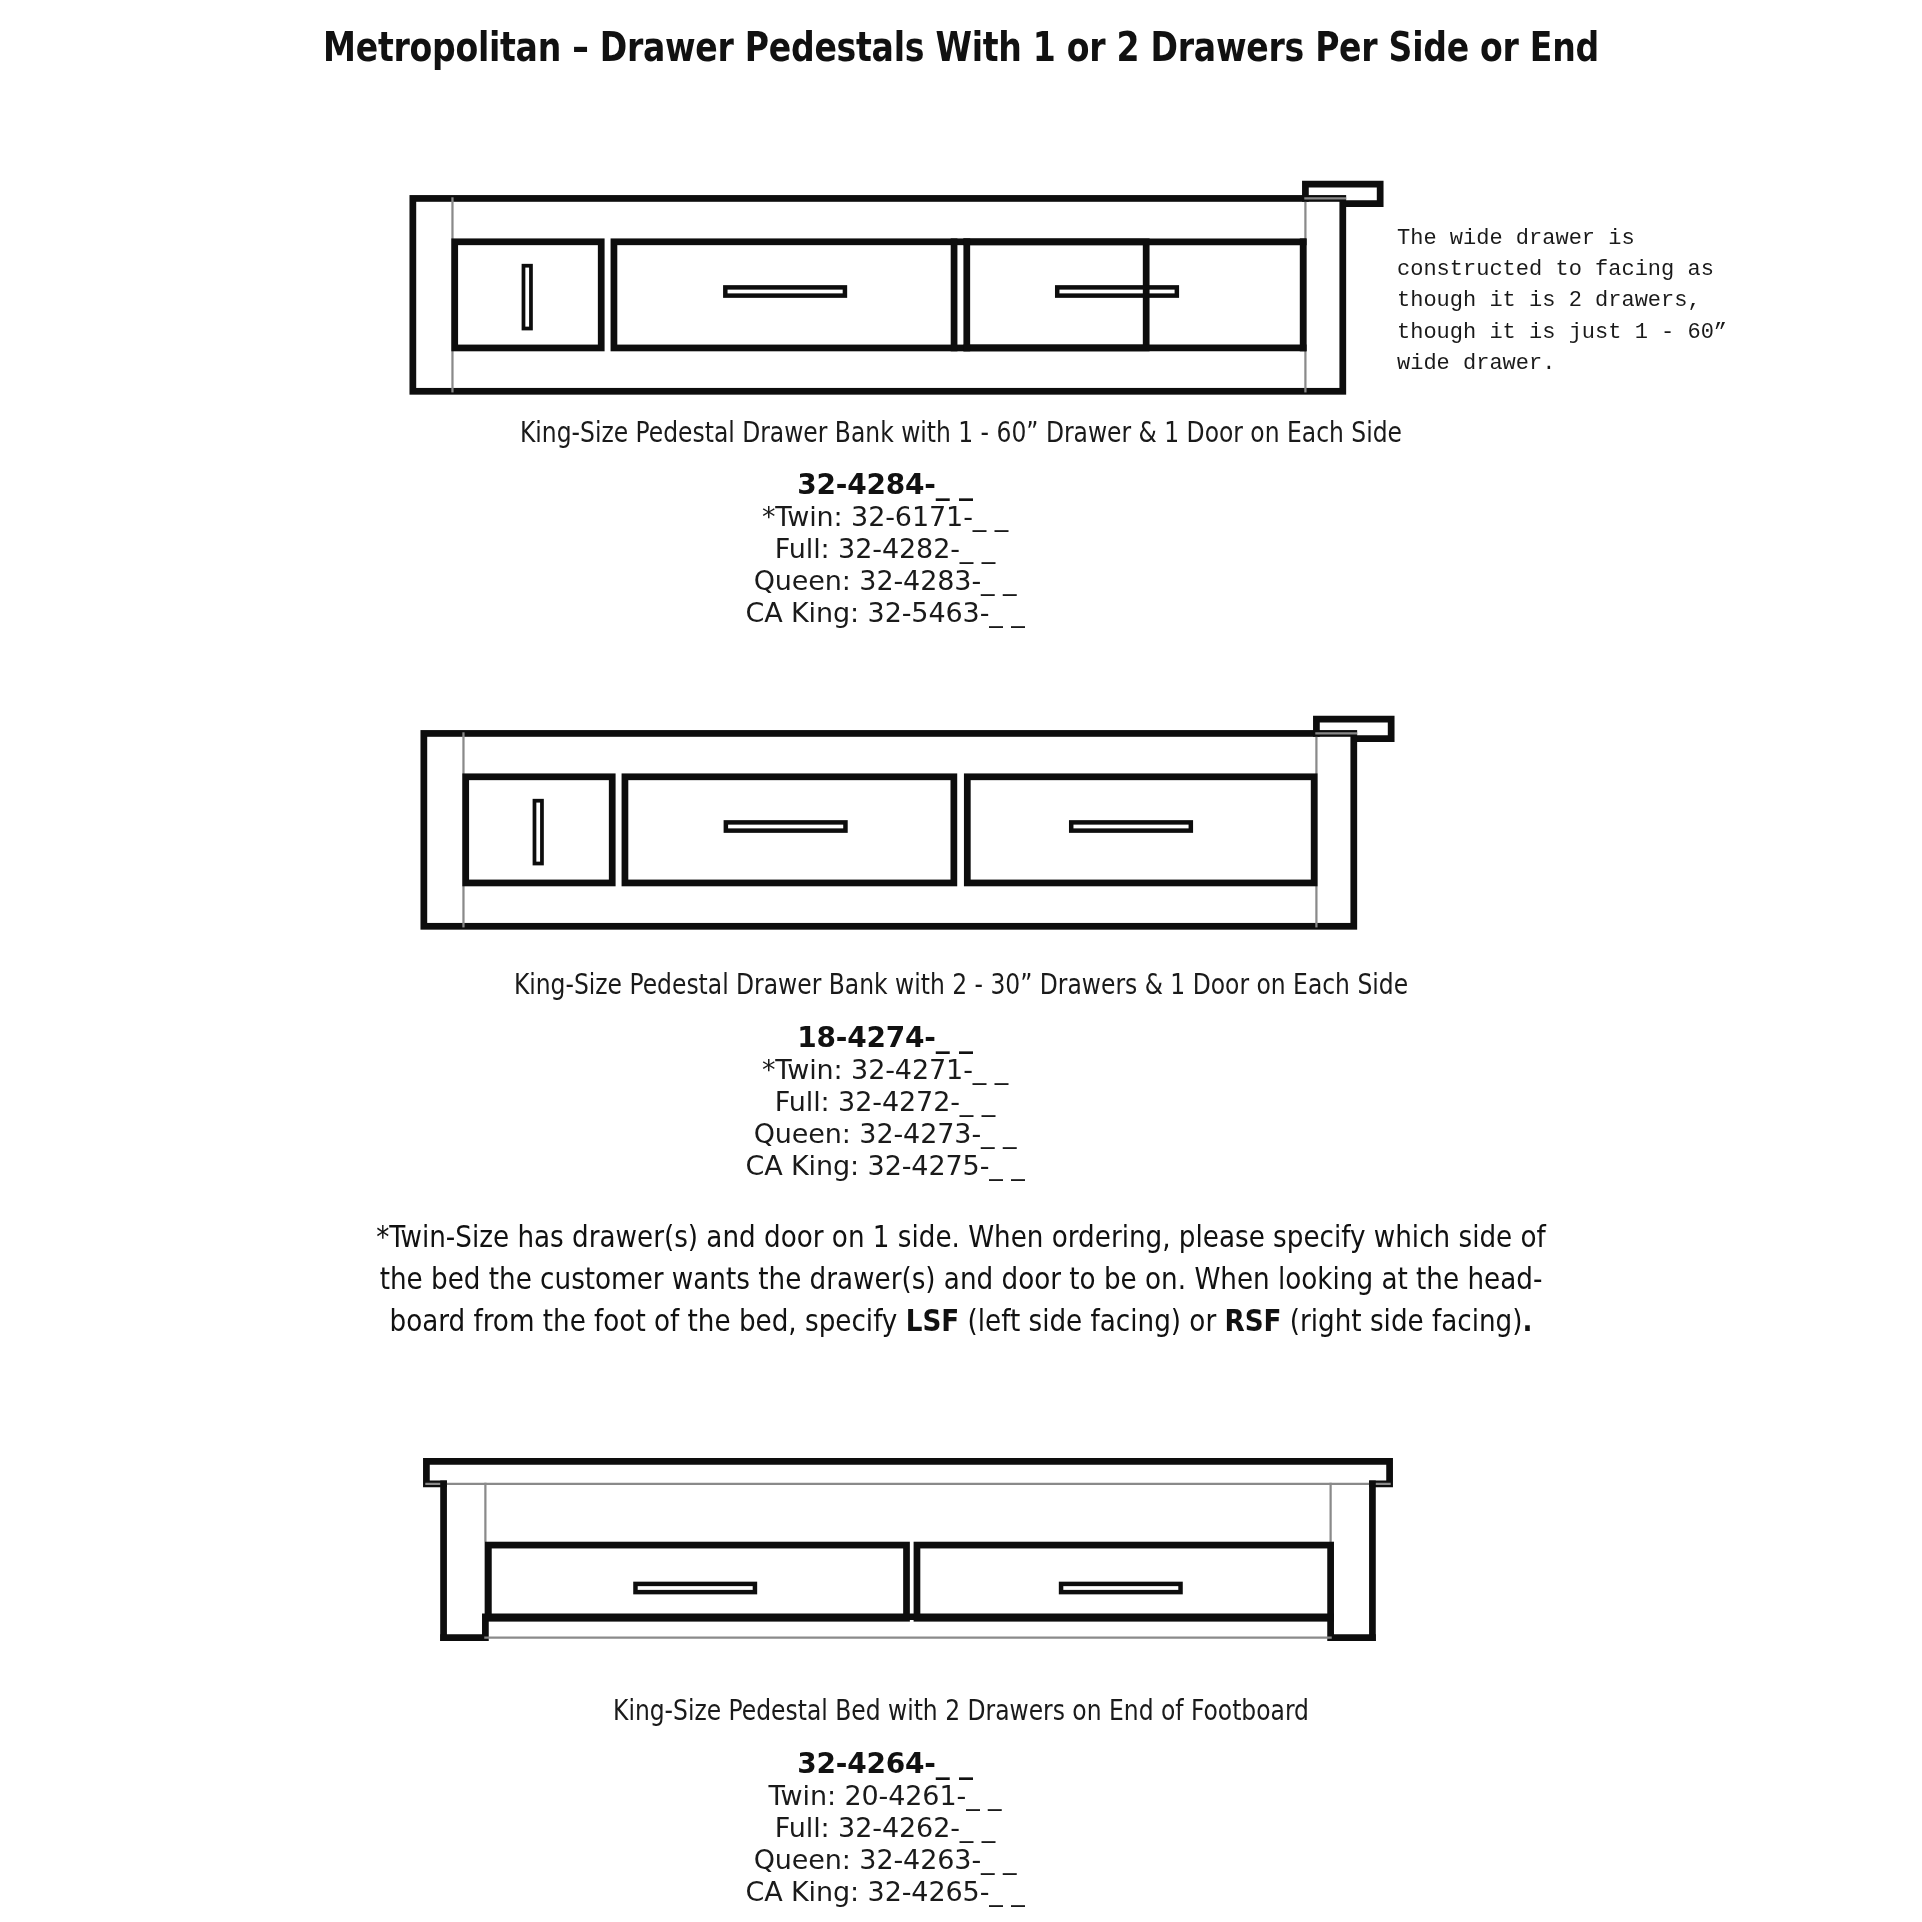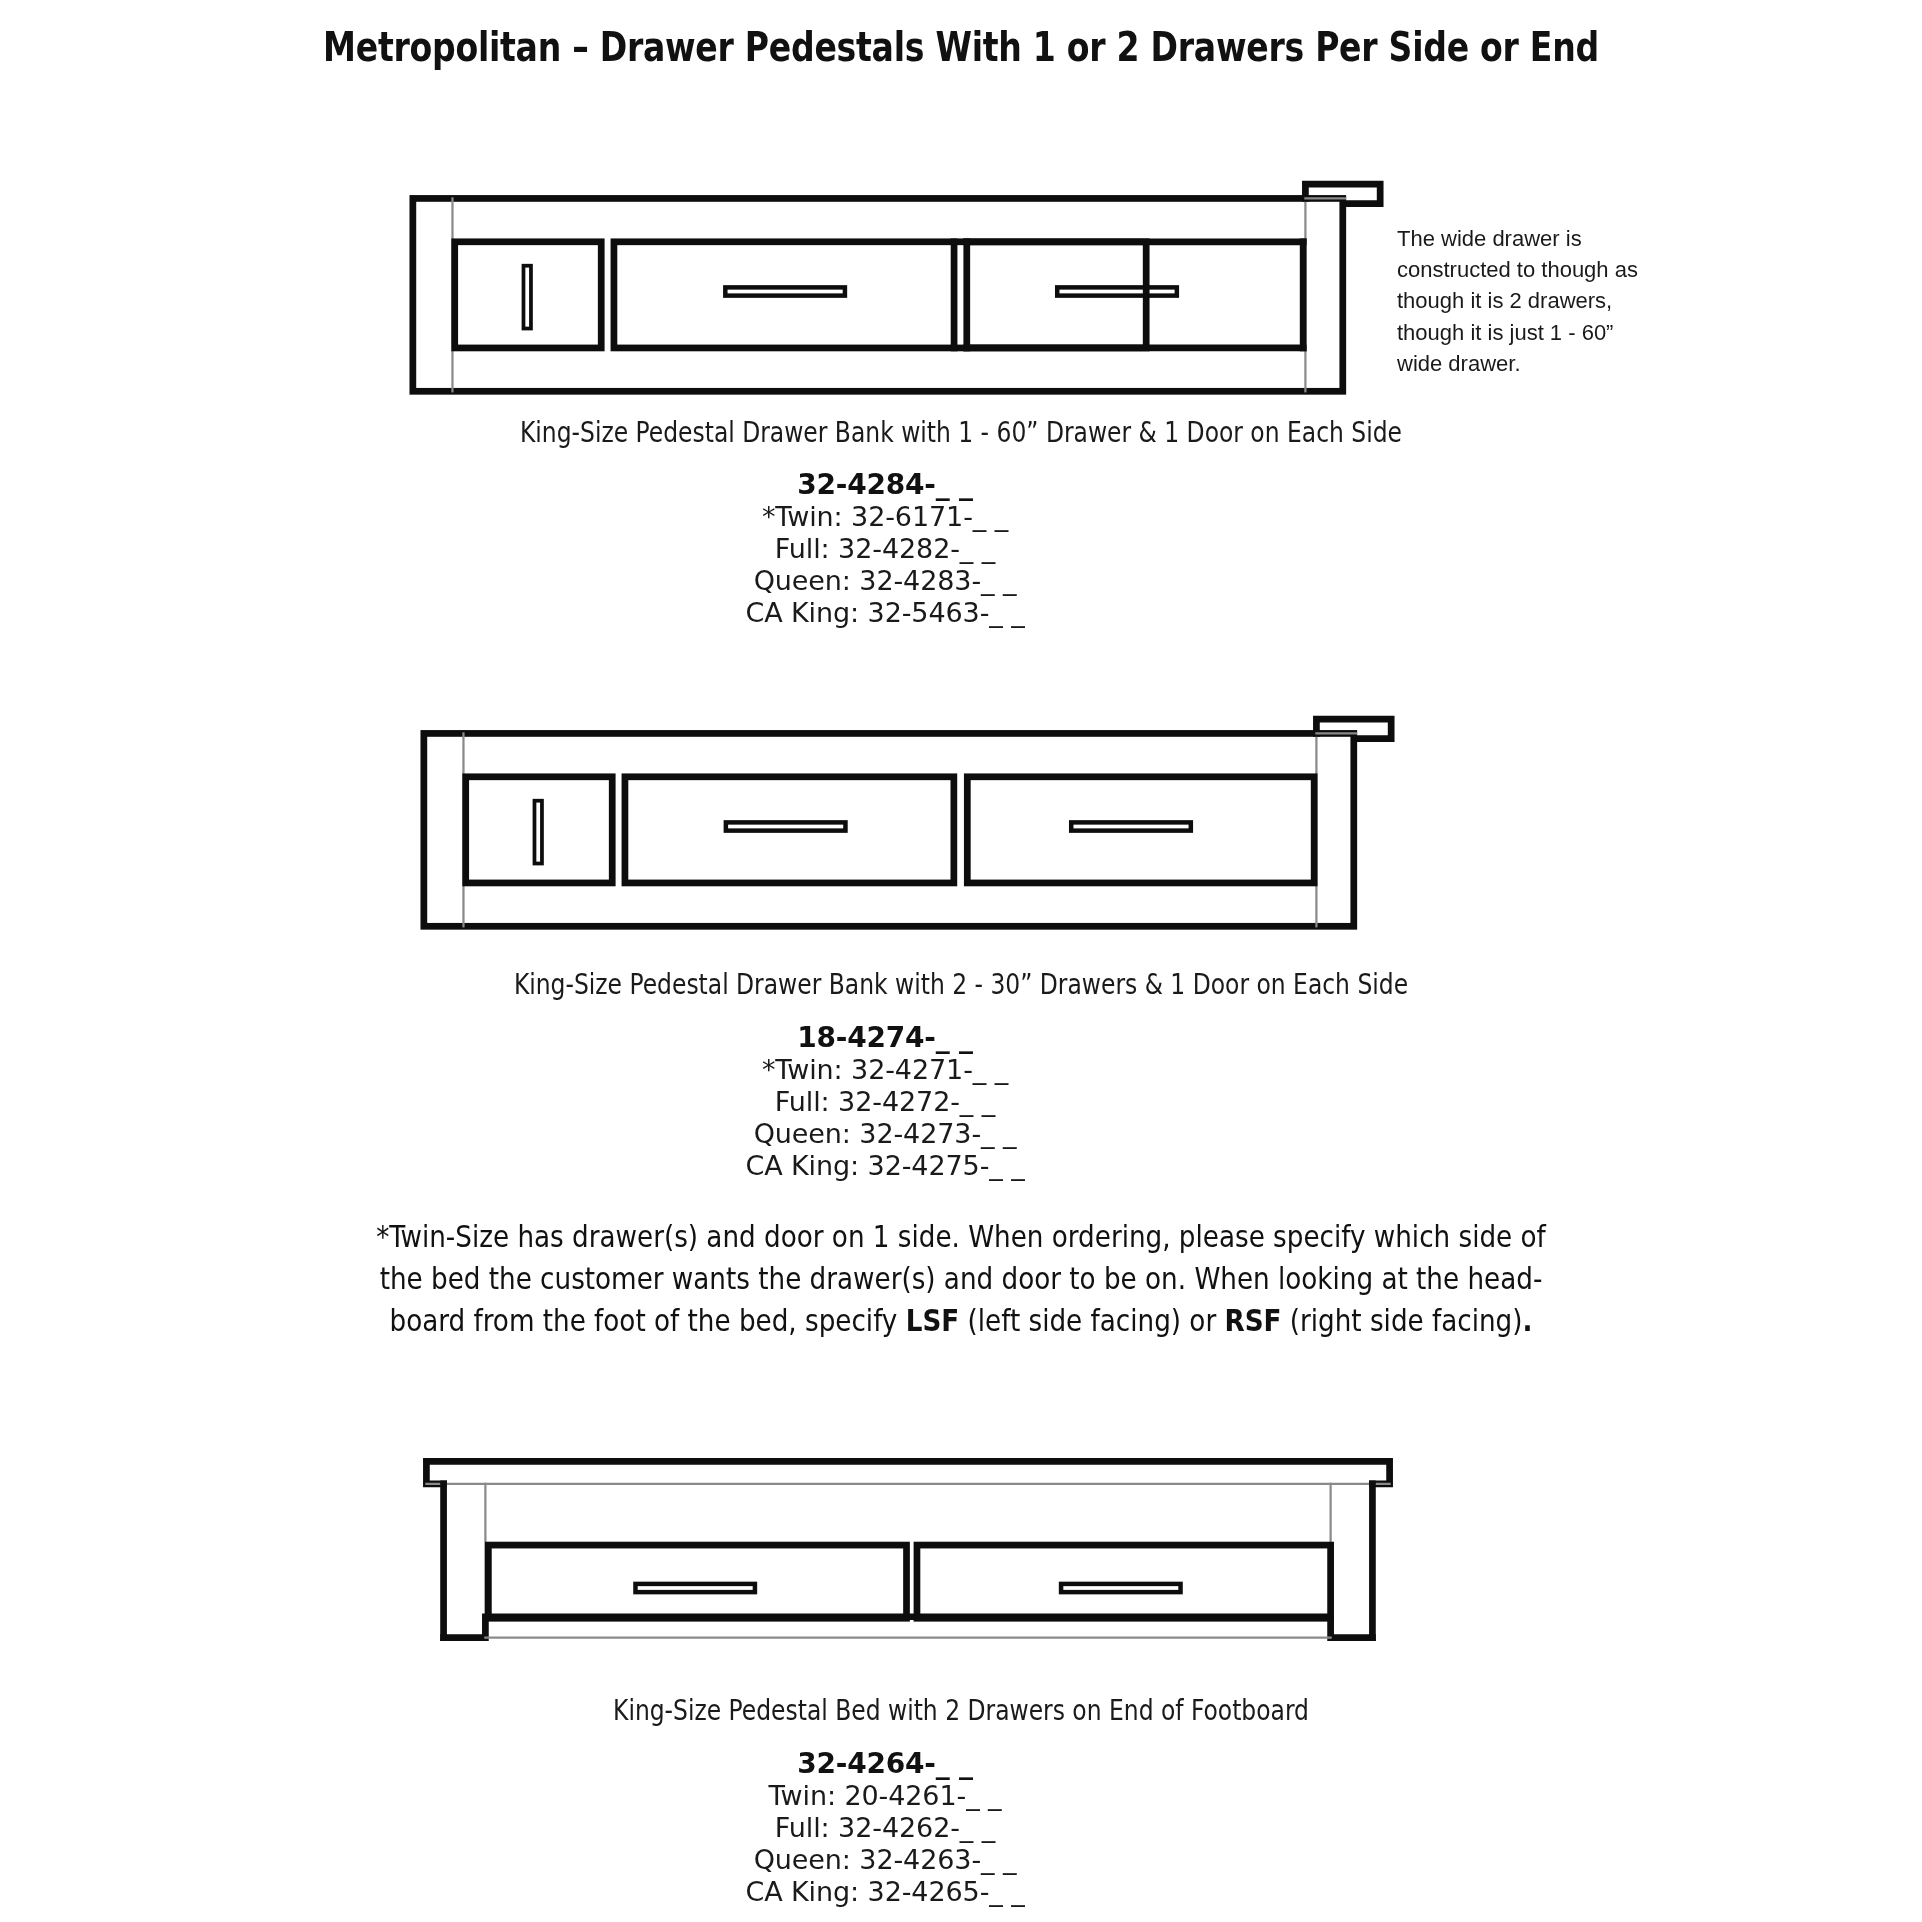--- a/index.html
+++ b/index.html
@@ -85,21 +85,21 @@
     letter-spacing: -0.1px;
   }
 
   
   .sidenote {
     position: absolute;
     font-size: 22px;
     line-height: 1.42;
     color: #1a1a1a;
     width: 254px;
-    font-family: Liberation Sans, sans-serif;
+    font-family: Liberation Mono, monospace;
   }
   .sidenote .nline { display: block; white-space: nowrap; }
 
   
   .twinnote {
     position: absolute;
     width: 1922px;
     left: 0;
     text-align: center;
     font-size: 31px;
@@ -147,21 +147,21 @@
         <line x1="747" y1="84" x2="1197" y2="84" stroke-width="9"></line>
         <line x1="747" y1="226" x2="1197" y2="226" stroke-width="9"></line>
         <line x1="1197" y1="84" x2="1197" y2="226" stroke-width="9"></line>
         <line x1="747" y1="84" x2="747" y2="226" stroke-width="9"></line>
       </g>
     </svg>
   </div>
 
   <div class="sidenote" style="left:1397px; top:223px;">
     <span class="nline">The wide drawer is</span>
-    <span class="nline">constructed to though as</span>
+    <span class="nline">constructed to facing as</span>
     <span class="nline">though it is 2 drawers,</span>
     <span class="nline">though it is just 1 - 60”</span>
     <span class="nline">wide drawer.</span>
   </div>
 
   <div class="caption" style="top:416px;">King-Size Pedestal Drawer Bank with 1 - 60” Drawer &amp; 1 Door on Each Side</div>
 
   <div class="codeblock" style="top:468px;">
     <span class="code-main">32-4284-_ _</span>
     <span class="code-line">*Twin: 32-6171-_ _</span>

